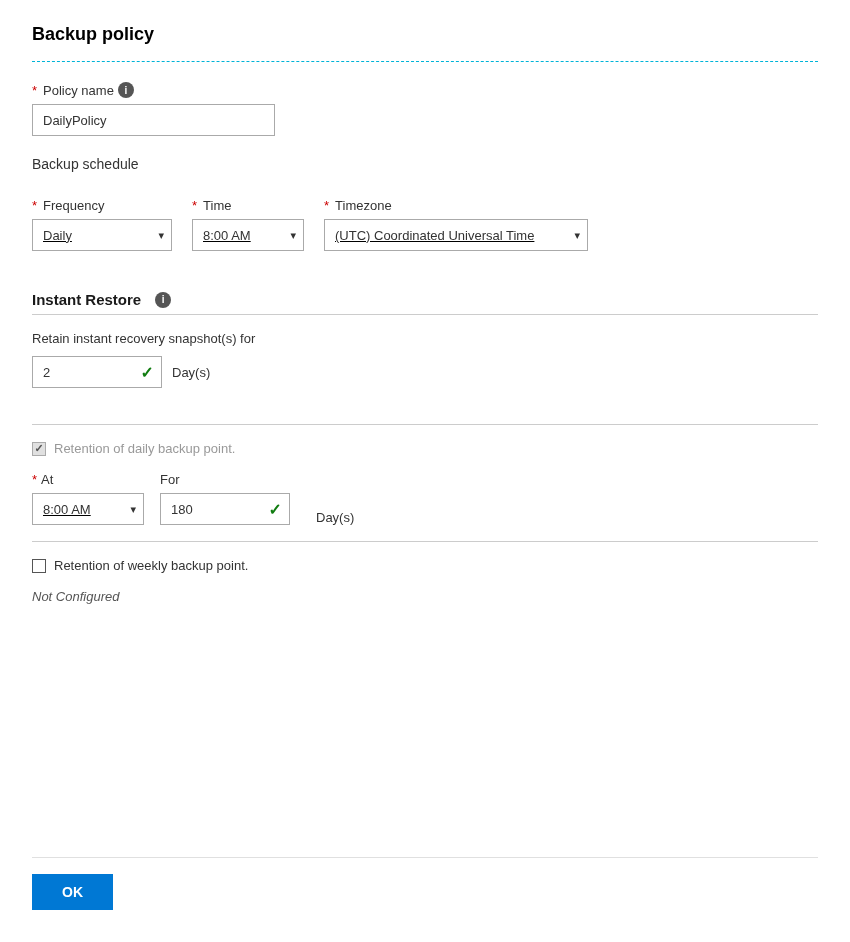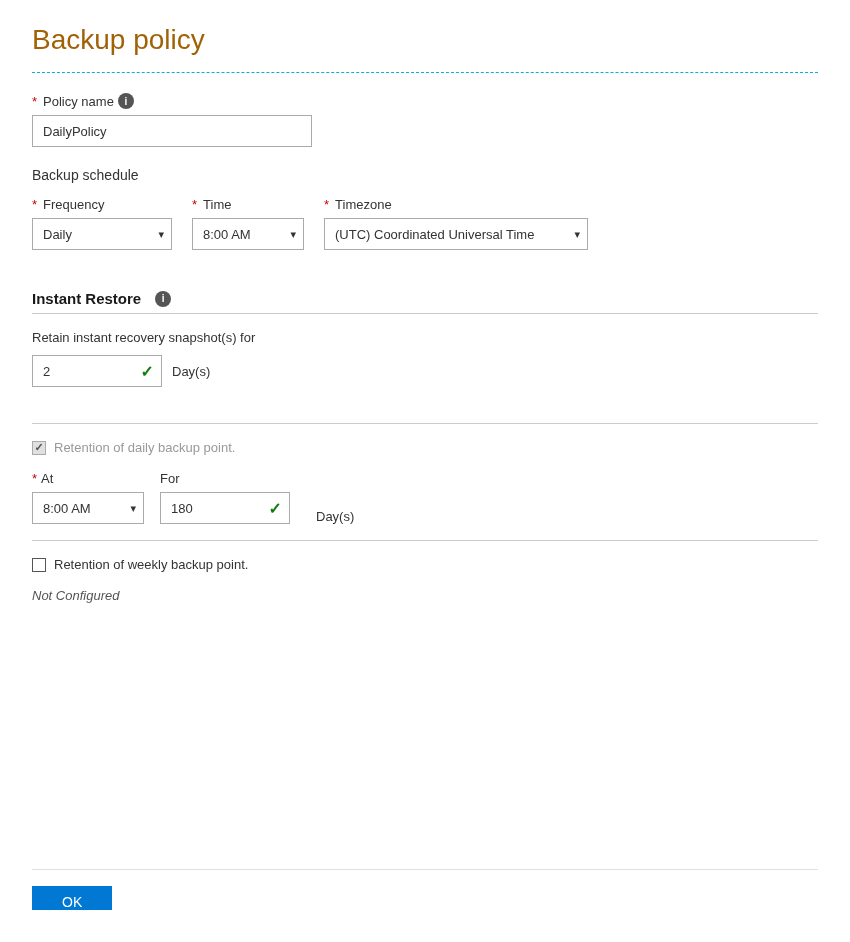--- a/index.html
+++ b/index.html
@@ -22,23 +22,23 @@
       background: #ffffff;
       width: 850px;
       min-height: 942px;
       padding: 24px 32px 32px 32px;
       position: relative;
       display: flex;
       flex-direction: column;
     }
 
     .panel-title {
-      font-size: 28px;
-      font-weight: 400;
-      color: #a16207;
+      font-size: 18px;
+      font-weight: 700;
+      color: #000000;
       margin-bottom: 16px;
     }
 
     .top-divider {
       border: none;
       border-top: 1.5px dashed #00b4d8;
       margin-bottom: 20px;
     }
 
     .required-star {
@@ -68,48 +68,49 @@
       font-weight: bold;
       cursor: default;
       flex-shrink: 0;
     }
 
     .text-input {
       border: 1px solid #aaa;
       padding: 6px 10px;
       font-size: 13px;
       color: #333;
-      width: 280px;
+      width: 243px;
       height: 32px;
       outline: none;
     }
 
     .section-label {
       font-size: 14px;
       color: #333;
-      margin-bottom: 14px;
+      margin-bottom: 26px;
       font-weight: 400;
     }
 
     .schedule-row {
       display: flex;
       gap: 20px;
       align-items: flex-start;
       margin-bottom: 20px;
     }
 
     .schedule-field {
       display: flex;
       flex-direction: column;
     }
 
     .select-wrapper {
       position: relative;
       display: inline-flex;
       align-items: center;
+      text-decoration: underline;
     }
 
     .select-box {
       border: 1px solid #aaa;
       background: #fff;
       padding: 5px 32px 5px 10px;
       font-size: 13px;
       color: #333;
       height: 32px;
       appearance: none;
@@ -278,22 +279,22 @@
       align-items: center;
     }
 
     .ok-button {
       background: #0078d4;
       color: #fff;
       border: none;
       padding: 8px 30px;
       font-size: 14px;
       cursor: pointer;
-      font-weight: 400;
-      height: 24px;
+      font-weight: 700;
+      height: 36px;
     }
 
     .section-block {
       margin-bottom: 20px;
     }
   </style>
 </head>
 <body>
 
 <div class="panel">

